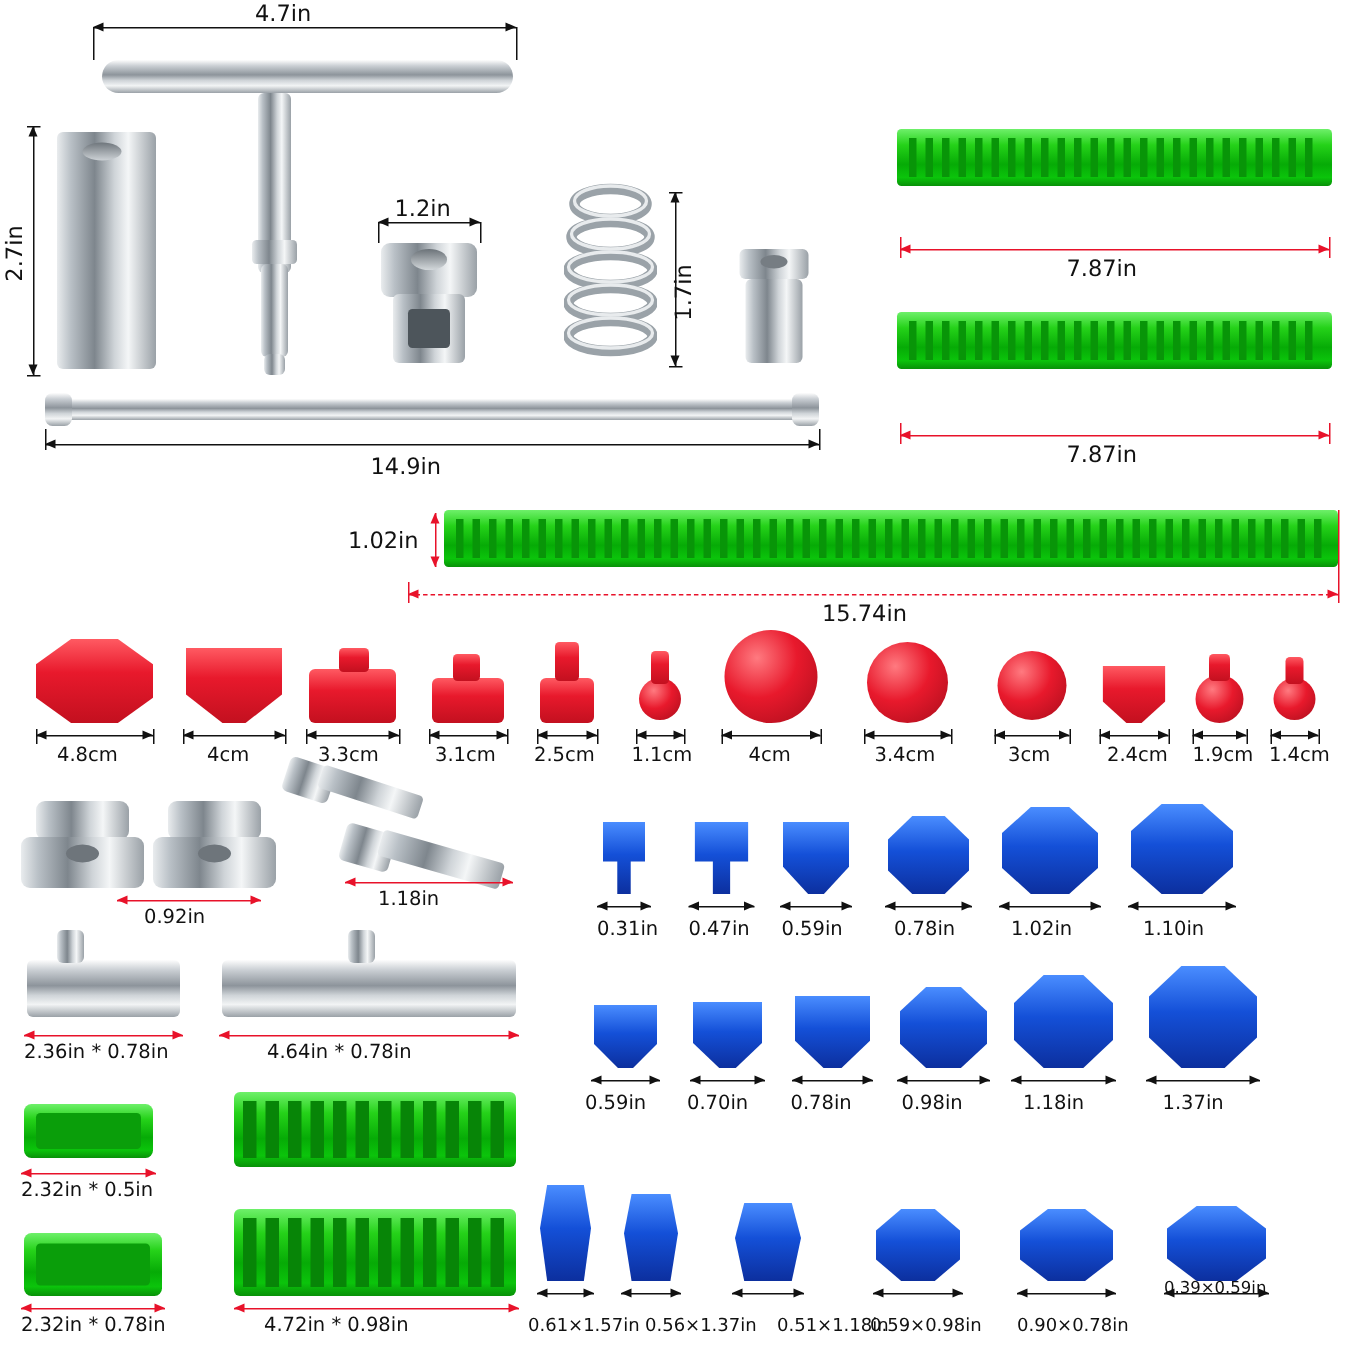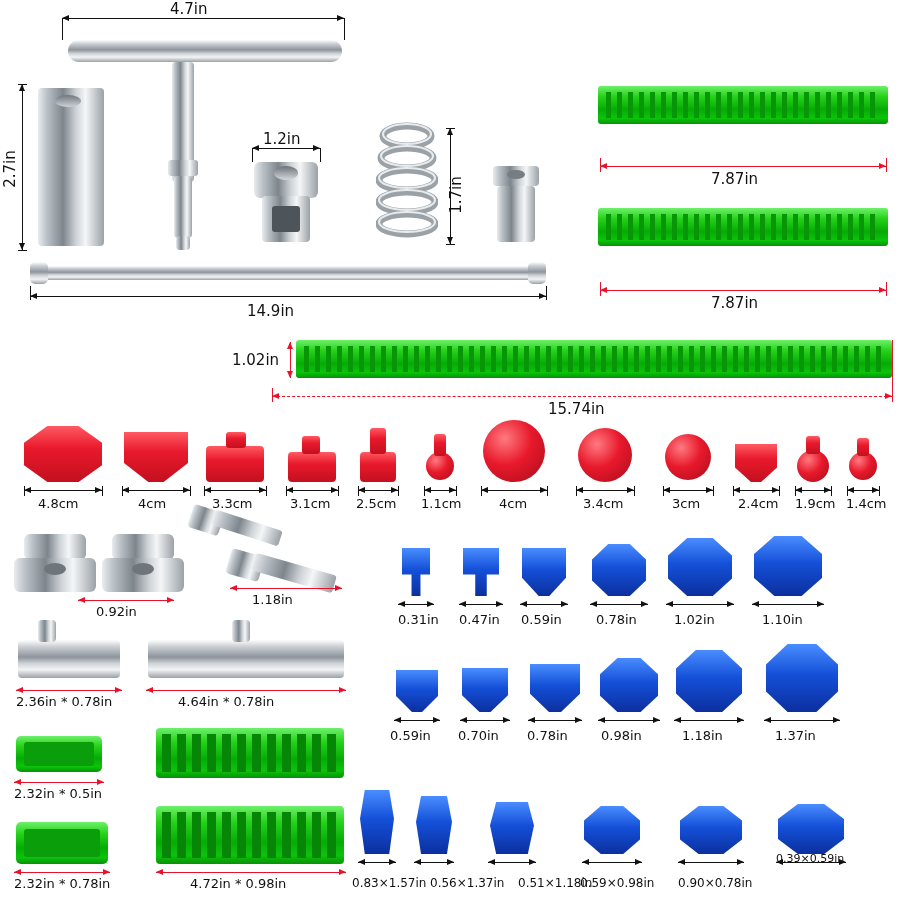--- a/index.html
+++ b/index.html
@@ -483,21 +483,21 @@
         <rect x="122" y="2" width="9" height="46"></rect>
           <rect x="137" y="2" width="9" height="46"></rect>
         <rect x="152" y="2" width="9" height="46"></rect>
           <rect x="167" y="2" width="9" height="46"></rect>
       </g>
     </svg>
   </div>
   <div class="dimh red" style="left:156px;top:872px;width:190px;"></div>
   <div class="arrowL red" style="left:156px;top:868.5px;"></div>
     <div class="arrowR red" style="left:339px;top:868.5px;"></div>
-  <div class="lbl" style="left:190px;top:876px;">4.72in * 0.98in</div>
+  <div class="lbl" style="left:176px;top:876px;">4.72in * 0.98in</div>
 
   <div class="blue-tab mushroom" style="left:402px;top:548px;width:28px;height:48px;"></div>
   <div class="dimh" style="left:398px;top:604px;width:36px;"></div>
   <div class="arrowL" style="left:398px;top:600.5px;"></div>
     <div class="arrowR" style="left:427px;top:600.5px;"></div>
   <div class="lbl" style="left:398px;top:612px;">0.31in</div>
 
   <div class="blue-tab mushroom" style="left:463px;top:548px;width:36px;height:48px;"></div>
   <div class="dimh" style="left:459px;top:604px;width:44px;"></div>
   <div class="arrowL" style="left:459px;top:600.5px;"></div>
@@ -561,21 +561,21 @@
   <div class="blue-tab oct" style="left:766px;top:644px;width:72px;height:68px;"></div>
   <div class="dimh" style="left:764px;top:720px;width:76px;"></div>
   <div class="arrowL" style="left:764px;top:716.5px;"></div>
     <div class="arrowR" style="left:833px;top:716.5px;"></div>
   <div class="lbl" style="left:775px;top:728px;">1.37in</div>
 
   <div class="blue-tab hexflat" style="left:360px;top:790px;width:34px;height:64px;"></div>
   <div class="dimh" style="left:358px;top:862px;width:38px;"></div>
   <div class="arrowL" style="left:358px;top:858.5px;"></div>
     <div class="arrowR" style="left:389px;top:858.5px;"></div>
-  <div class="lbl" style="left:352px;top:876px;font-size:12px;">0.83×1.57in</div>
+  <div class="lbl" style="left:352px;top:876px;font-size:12px;">0.61×1.57in</div>
 
   <div class="blue-tab hexflat" style="left:416px;top:796px;width:36px;height:58px;"></div>
   <div class="dimh" style="left:414px;top:862px;width:40px;"></div>
   <div class="arrowL" style="left:414px;top:858.5px;"></div>
     <div class="arrowR" style="left:447px;top:858.5px;"></div>
   <div class="lbl" style="left:430px;top:876px;font-size:12px;">0.56×1.37in</div>
 
   <div class="blue-tab hexflat" style="left:490px;top:802px;width:44px;height:52px;"></div>
   <div class="dimh" style="left:488px;top:862px;width:48px;"></div>
   <div class="arrowL" style="left:488px;top:858.5px;"></div>

